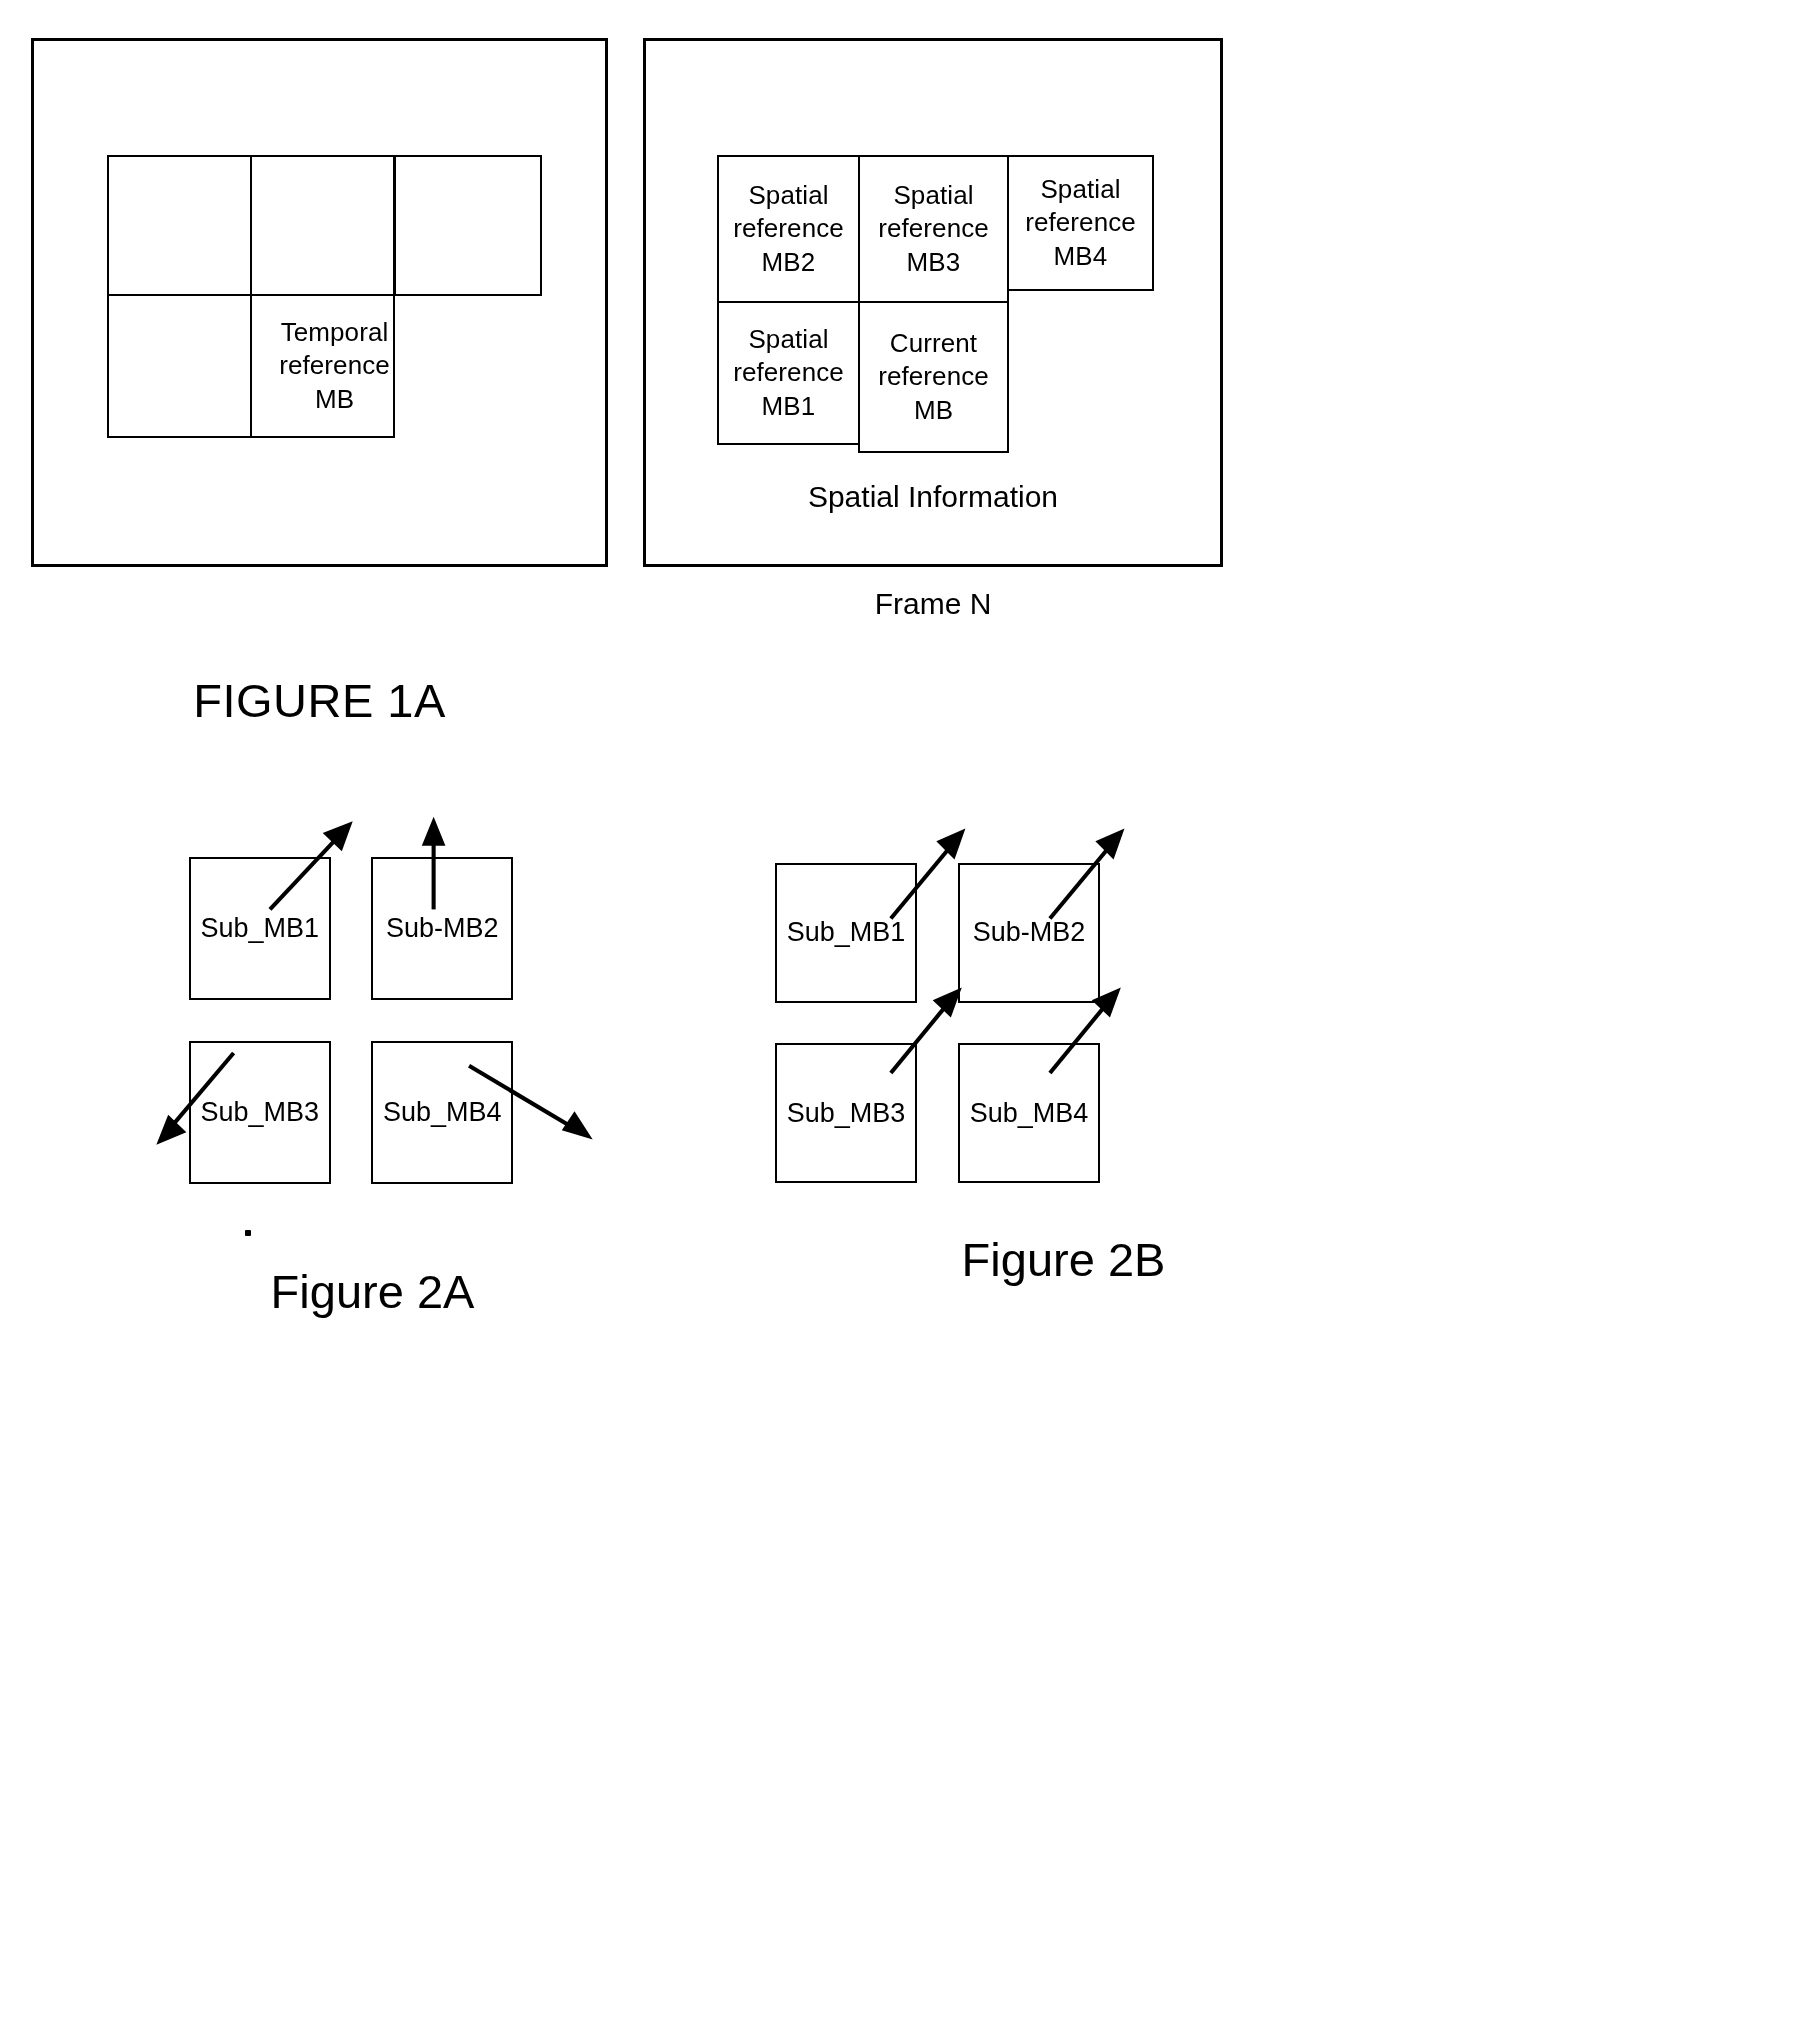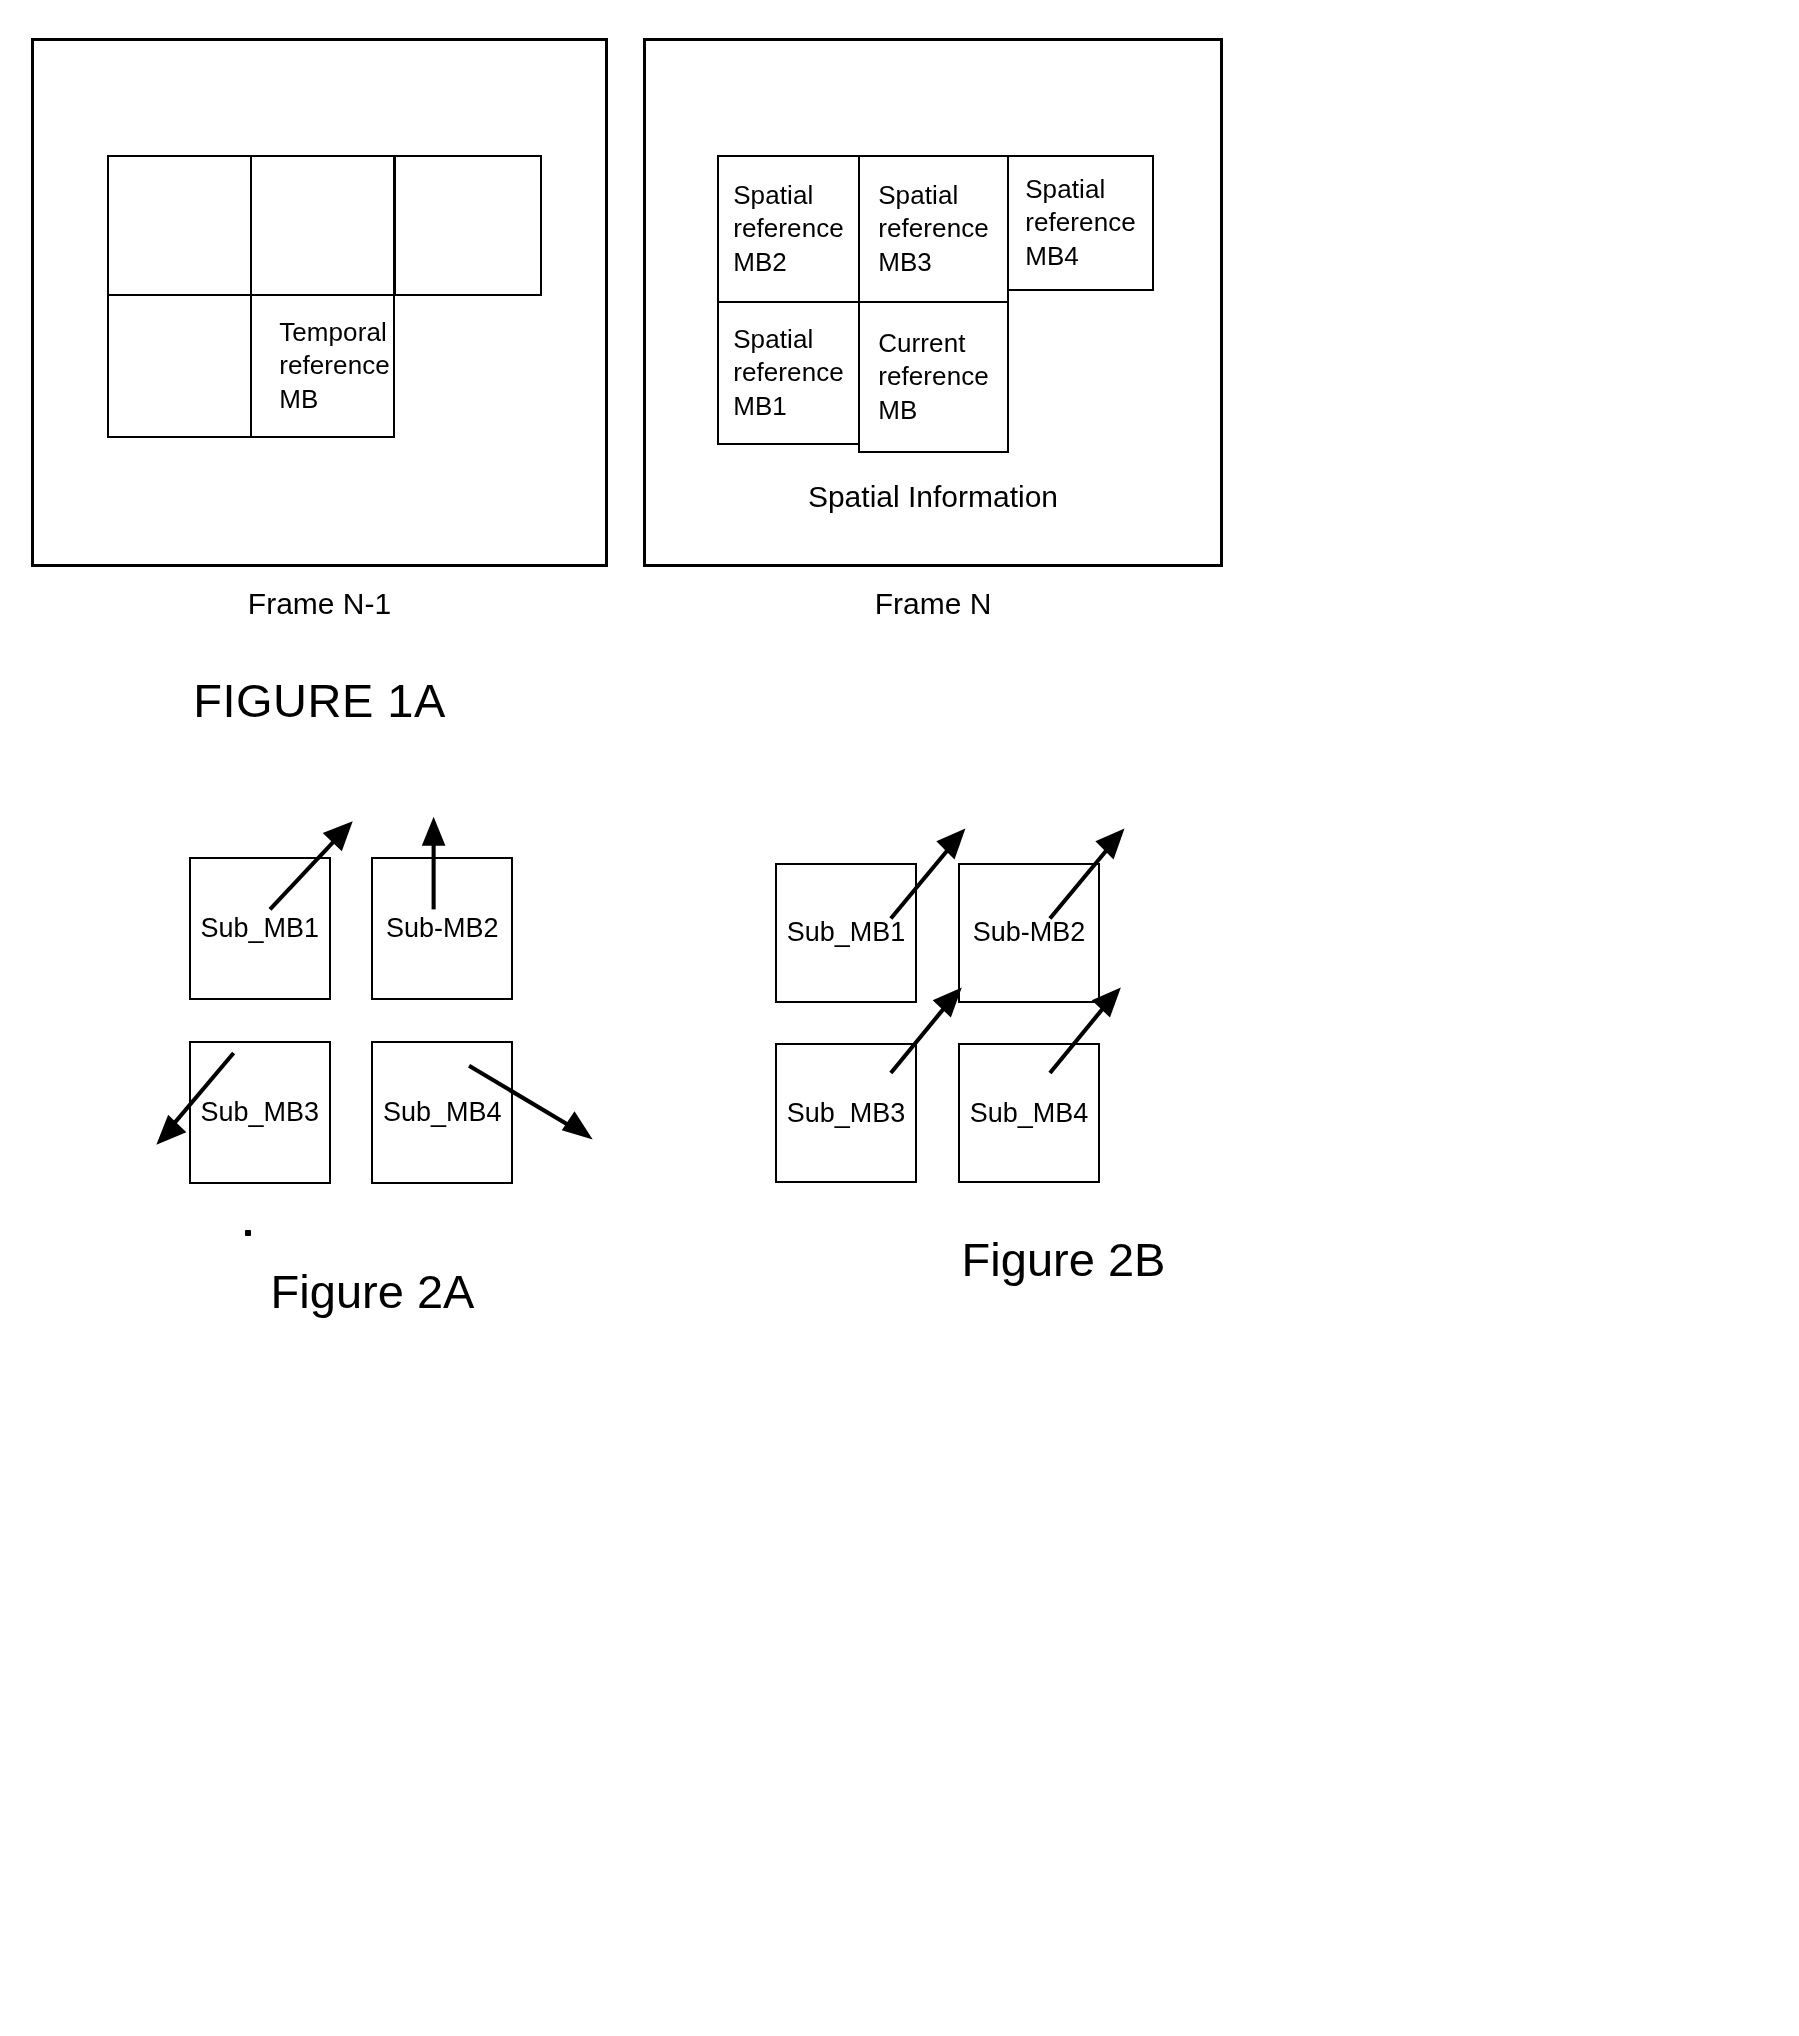--- a/index.html
+++ b/index.html
@@ -34,20 +34,21 @@
 
   
   .mb-cell {
     position: absolute;
     border: 2.7px solid #000;
     box-sizing: border-box;
     background: #fff;
     display: flex;
     align-items: center;
     justify-content: center;
+    text-align: center;
     font-size: 26px;
     line-height: 1.28;
     letter-spacing: 0.1px;
   }
   .mb-cell .cell-text { display: block; padding: 0 3.6px; }
 
   
   #fig1a-mb-tl  { left: 107px; top: 155px; width: 145px; height: 141px; }
   #fig1a-mb-tc  { left: 250px; top: 155px; width: 145px; height: 141px; }
   #fig1a-mb-tr  { left: 394px; top: 155px; width: 148px; height: 141px; }
@@ -167,21 +168,20 @@
     <span class="cell-text"></span>
   </div>
   <div class="mb-cell" id="fig1a-mb-temporal">
     <span class="cell-text">
       <span>Temporal</span><br>
       <span>reference</span><br>
       <span>MB</span>
     </span>
   </div>
 
-  <div class="frame-label" id="frame-label-a">Frame N-1</div>
   <div class="figure-title" id="figure-title-1a">FIGURE 1A</div>
 
   <div class="frame-box" id="frame-box-b"></div>
 
   <div class="mb-cell" id="fig1b-mb-sr2">
     <span class="cell-text">
       <span>Spatial</span><br>
       <span>reference</span><br>
       <span>MB2</span>
     </span>

